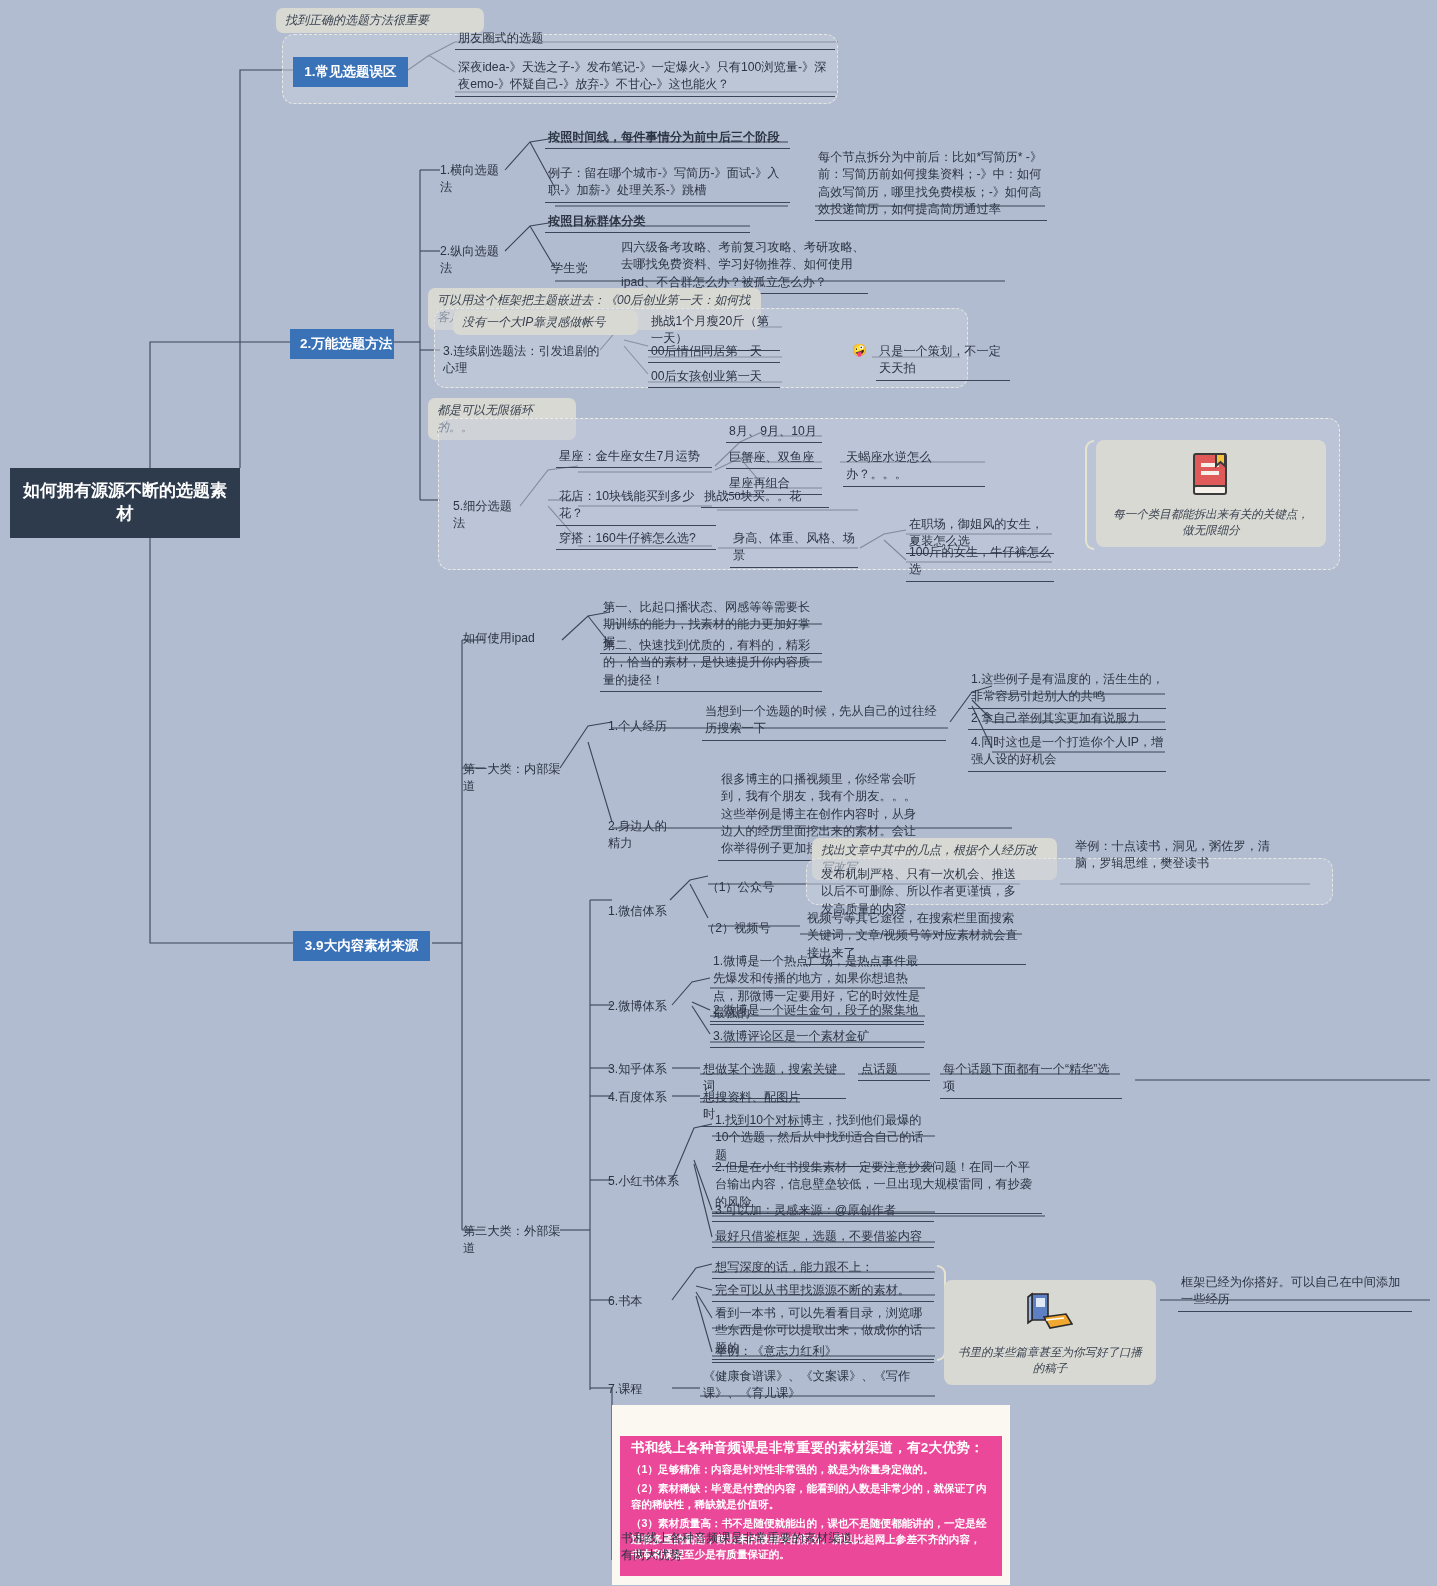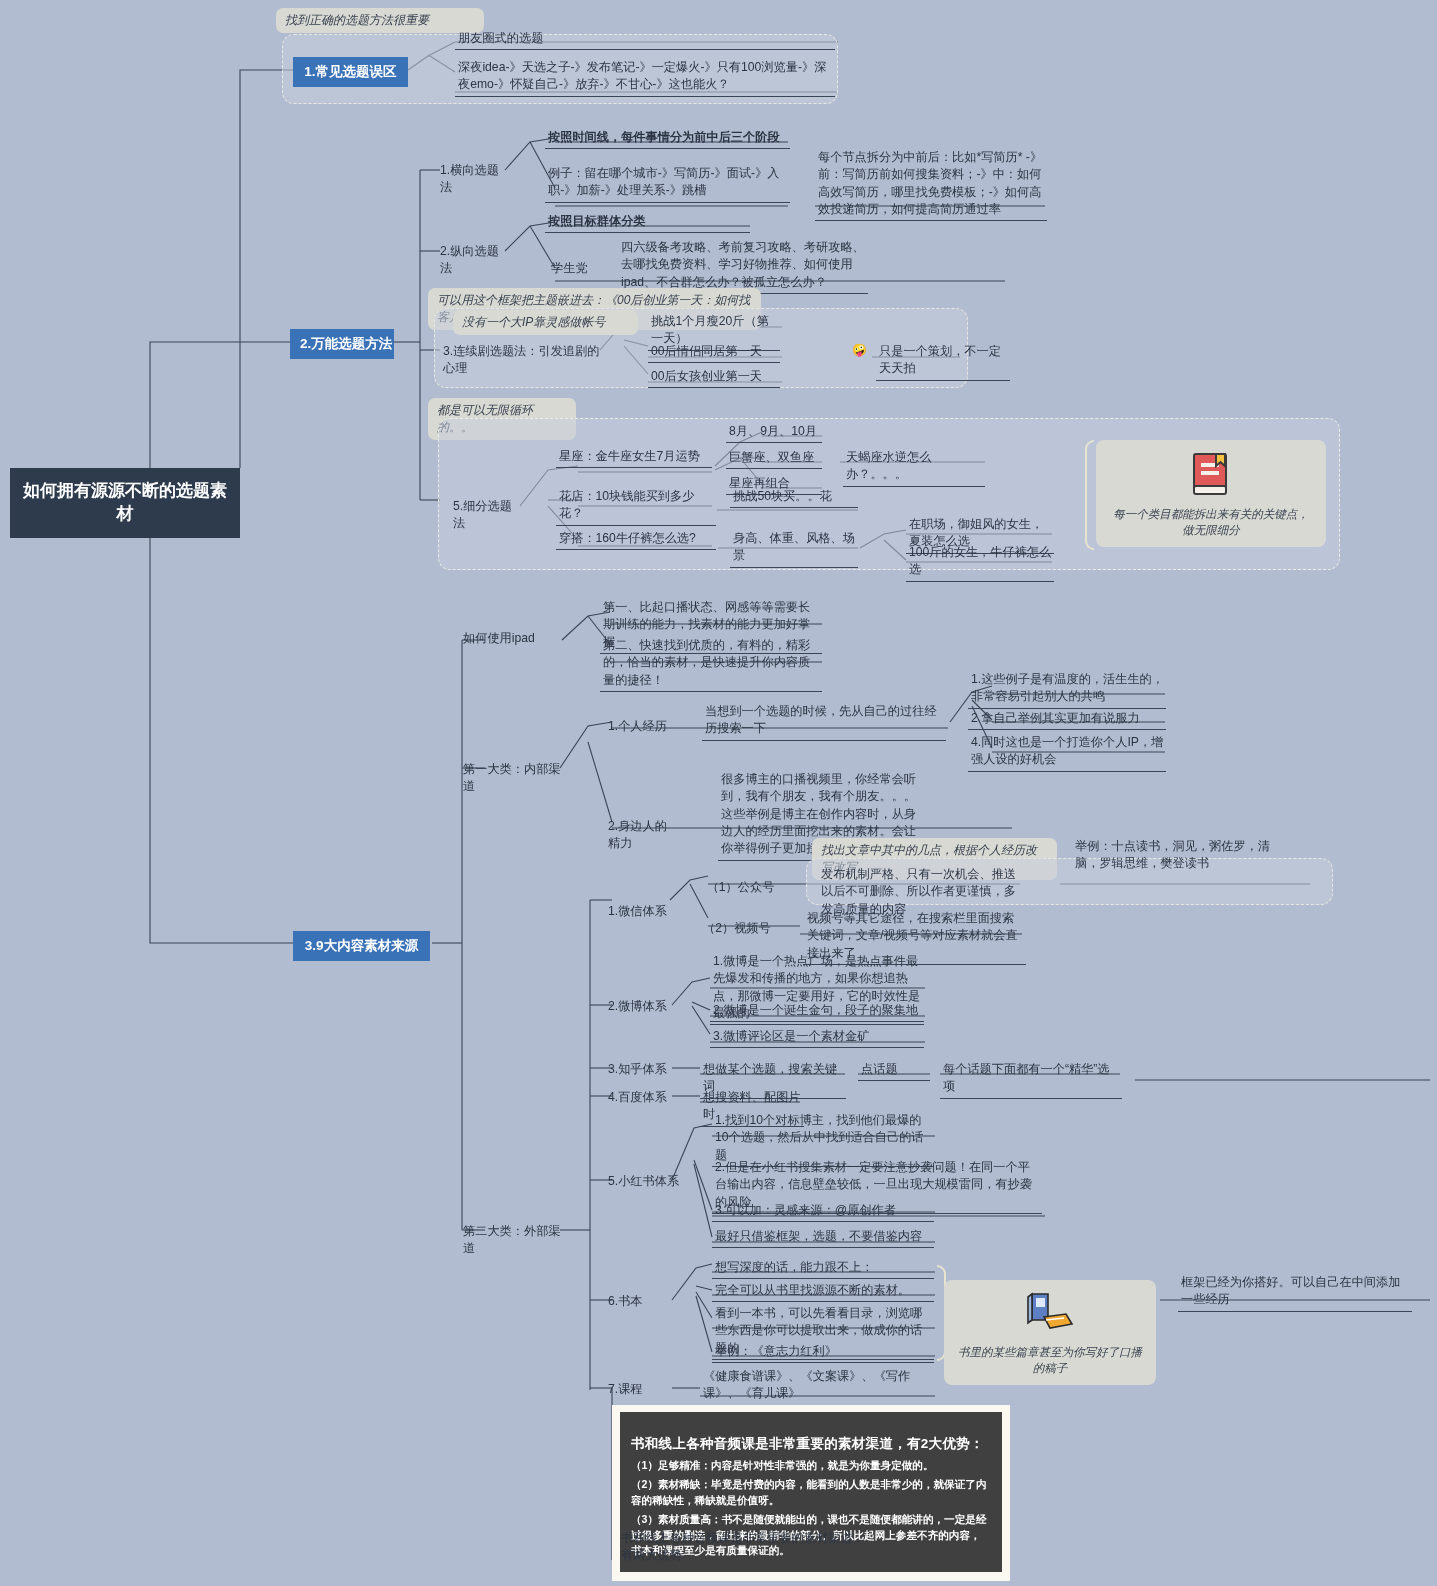--- a/index.html
+++ b/index.html
@@ -58,21 +58,21 @@
   
   .card{
     background:#d9d9d3;border-radius:8px;text-align:center;
     padding:10px 12px 9px;
   }
   .card .cap{font-style:italic;font-size:11.5px;color:#3b4452;line-height:1.4;margin-top:4px;}
   
   .promo{
     background:#fbf8f2;padding:7px 8px 9px;
   }
-  .promo-in{background:#404040;padding:23px 11px 10px;}
+  .promo-in{background:#ec4899;padding:3px 11px 10px;margin-top:24px;}
   .promo h4{
     margin:0 0 5px;color:#fff;font-size:13.5px;font-weight:bold;letter-spacing:.3px;
   }
   .promo p{margin:3px 0;color:#fff;font-size:10.6px;font-weight:bold;line-height:1.5;}
   .emoji{font-size:12px;}
 </style>
 </head>
 <body>
 
 <div id="canvas">
@@ -260,21 +260,21 @@
   <div class="node note" style="left:428px;top:398px;width:148px;">都是可以无限循环的。。</div>
 
   <div class="node frame2" style="left:438px;top:418px;width:902px;height:152px;"></div>
   <div class="node tx" style="left:450px;top:496px;width:74px;">5.细分选题法</div>
   <div class="node tx ul" style="left:556px;top:446px;width:156px;">星座：金牛座女生7月运势</div>
   <div class="node tx ul" style="left:726px;top:421px;width:96px;">8月、9月、10月</div>
   <div class="node tx ul" style="left:726px;top:447px;width:96px;">巨蟹座、双鱼座</div>
   <div class="node tx ul" style="left:843px;top:447px;width:142px;">天蝎座水逆怎么办？。。。</div>
   <div class="node tx ul" style="left:726px;top:473px;width:96px;">星座再组合</div>
   <div class="node tx ul" style="left:556px;top:486px;width:160px;">花店：10块钱能买到多少花？</div>
-  <div class="node tx ul" style="left:730px;top:486px;width:128px;">挑战50块买。。花</div>
+  <div class="node tx ul" style="left:701px;top:486px;width:128px;font-family:Liberation Serif, serif;">挑战50块买。。花</div>
   <div class="node tx ul" style="left:556px;top:528px;width:160px;">穿搭：160牛仔裤怎么选?</div>
   <div class="node tx ul" style="left:730px;top:528px;width:128px;">身高、体重、风格、场景</div>
   <div class="node tx ul" style="left:906px;top:514px;width:148px;">在职场，御姐风的女生，夏装怎么选</div>
   <div class="node tx ul" style="left:906px;top:542px;width:148px;">100斤的女生，牛仔裤怎么选</div>
   <div class="node bracketL" style="left:1085px;top:440px;height:110px;"></div>
 
   <div class="node card" style="left:1096px;top:440px;width:230px;">
     <svg width="46" height="48" viewBox="0 0 46 48">
       <rect x="6" y="4" width="32" height="38" rx="2" fill="#e05a5a" stroke="#3b3b3b" stroke-width="2"></rect>
       <rect x="6" y="36" width="32" height="8" rx="2" fill="#f6f0ea" stroke="#3b3b3b" stroke-width="2"></rect>

